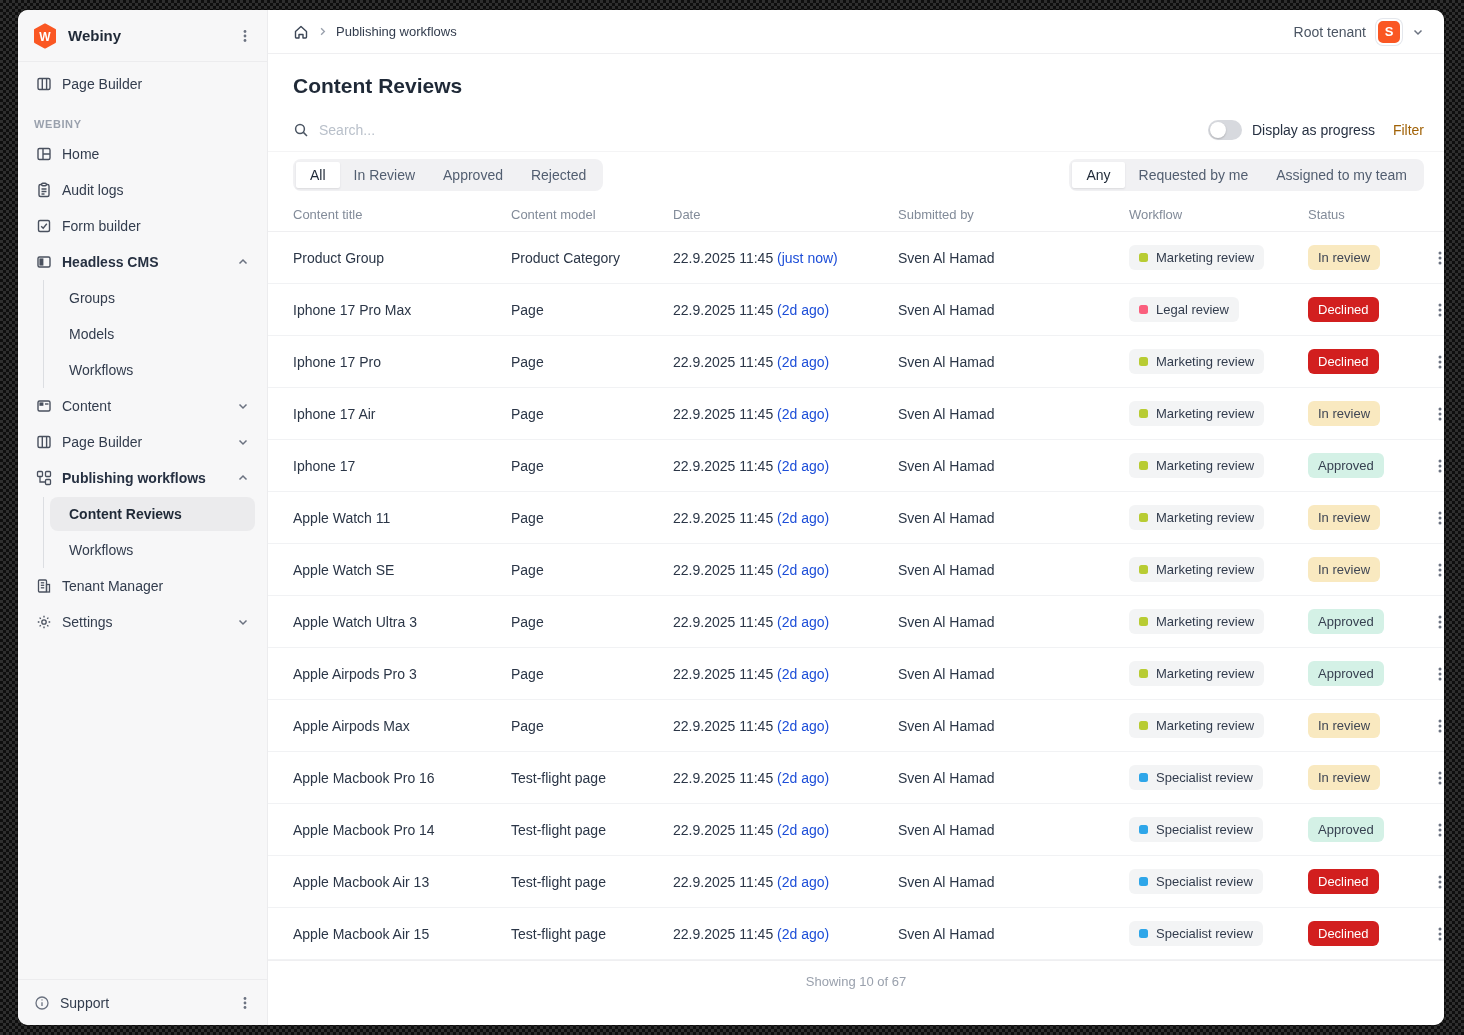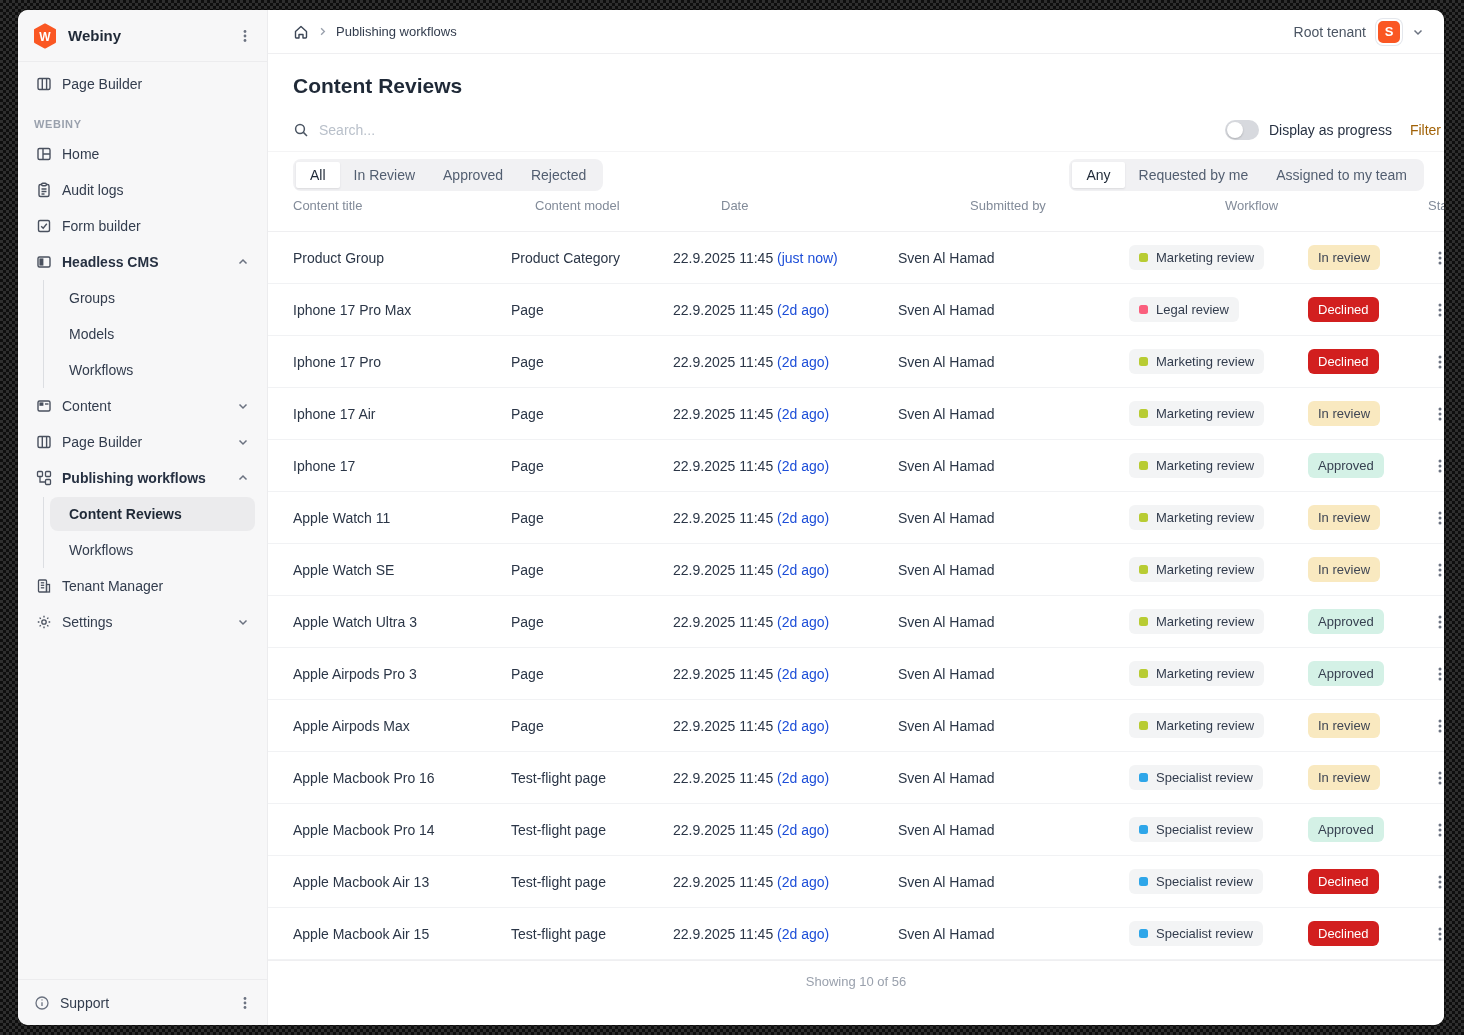--- a/index.html
+++ b/index.html
@@ -53,38 +53,38 @@
   .topbar-right { margin-left:auto; display:flex; align-items:center; gap:10px; }
   .tenant { font-size:14px; color:#4b5563; }
   .avatar {
     width:26px; height:26px; border-radius:7px; background:#fa5723; color:#fff;
     font-size:13px; font-weight:700; display:flex; align-items:center; justify-content:center;
     border:2px solid #fff; box-shadow:0 0 0 1px #e4e7ec; cursor:pointer;
   }
   .av-chev { color:#6b7280; display:flex; cursor:pointer; }
   .title-block { padding:20px 25px 10px 25px; }
   .page-title { font-size:21px; font-weight:700; color:#1f2937; }
-  .search-row { height:44px; flex:0 0 44px; display:flex; align-items:center; padding:0 3px 0 25px; border-bottom:1px solid #f4f4f5;justify-content:center; }
+  .search-row { height:44px; flex:0 0 44px; display:flex; align-items:center; padding:0 20px 0 25px; border-bottom:1px solid #f4f4f5;justify-content:center; }
   .search-box { display:flex; align-items:center; gap:10px; flex:1; }
   .search-box .sicon { color:#4b5563; display:flex; }
   .search-input { border:none; outline:none; font-size:14px; color:#323c4d; width:420px; background:transparent; font-family:inherit; }
   .search-input::placeholder { color:#b9c0ca; }
   .search-actions { display:flex; align-items:center; gap:18px; }
   .toggle-wrap { display:flex; align-items:center; gap:10px; cursor:pointer; }
   .toggle { width:34px; height:20px; border-radius:10px; background:#d7d9de; position:relative; flex:0 0 auto; }
   .toggle .knob { position:absolute; left:2px; top:2px; width:16px; height:16px; border-radius:50%; background:#fff; box-shadow:0 1px 2px rgba(0,0,0,.2); }
   .toggle-label { font-size:14px; color:#273142; }
   .filter-link { font-size:14px; color:#a16207; cursor:pointer; }
   .tabs-row { height:46px; flex:0 0 46px; display:flex; align-items:center; padding:0 20px 0 25px; }
   .seg { background:#f1f1f3; border-radius:8px; padding:3px; display:flex; align-items:center; }
   .seg-btn { font-size:14px; color:#525e70; padding:5px 14px; border-radius:2px; cursor:pointer; white-space:nowrap; }
   .seg-btn.active { background:#fff; color:#1f2937; box-shadow:0 1px 2px rgba(16,24,40,.1); }
   .seg-right { margin-left:auto; }
   
-  .thead { height:34px; flex:0 0 34px; display:flex; padding:0 14px 0 25px; border-bottom:1px solid #efeff1;gap:24px; }
+  .thead { height:34px; flex:0 0 34px; display:flex; align-items:center; padding:0 14px 0 25px; border-bottom:1px solid #efeff1; }
   .th { font-size:13px; color:#828b99; }
   .c-title { width:218px; flex:0 0 218px; }
   .c-model { width:162px; flex:0 0 162px; }
   .c-date  { width:225px; flex:0 0 225px; }
   .c-sub   { width:231px; flex:0 0 231px; }
   .c-wf    { width:179px; flex:0 0 179px; }
   .c-status{ width:120px; flex:0 0 120px; }
   .c-menu  { margin-left:auto; width:24px; flex:0 0 24px; display:flex; justify-content:center; }
   .tbody { flex:0 0 auto; }
   .trow { height:52px; display:flex; align-items:center; padding:0 14px 0 25px; border-bottom:1px solid #f1f2f4; font-size:14px; color:#2b3647; }
@@ -699,17 +699,17 @@
             <svg width="14" height="16" viewBox="0 0 14 16" fill="#6b7280">
               <circle cx="7" cy="3" r="1.5"></circle>
               <circle cx="7" cy="8" r="1.5"></circle>
               <circle cx="7" cy="13" r="1.5"></circle>
             </svg>
           </span>
         </div>
       </div>
 
     <div class="tfooter">
-      <span>Showing 10 of 56</span>
+      <span>Showing 10 of 67</span>
     </div>
 
   </section>
 </div>
 
 </body></html>

